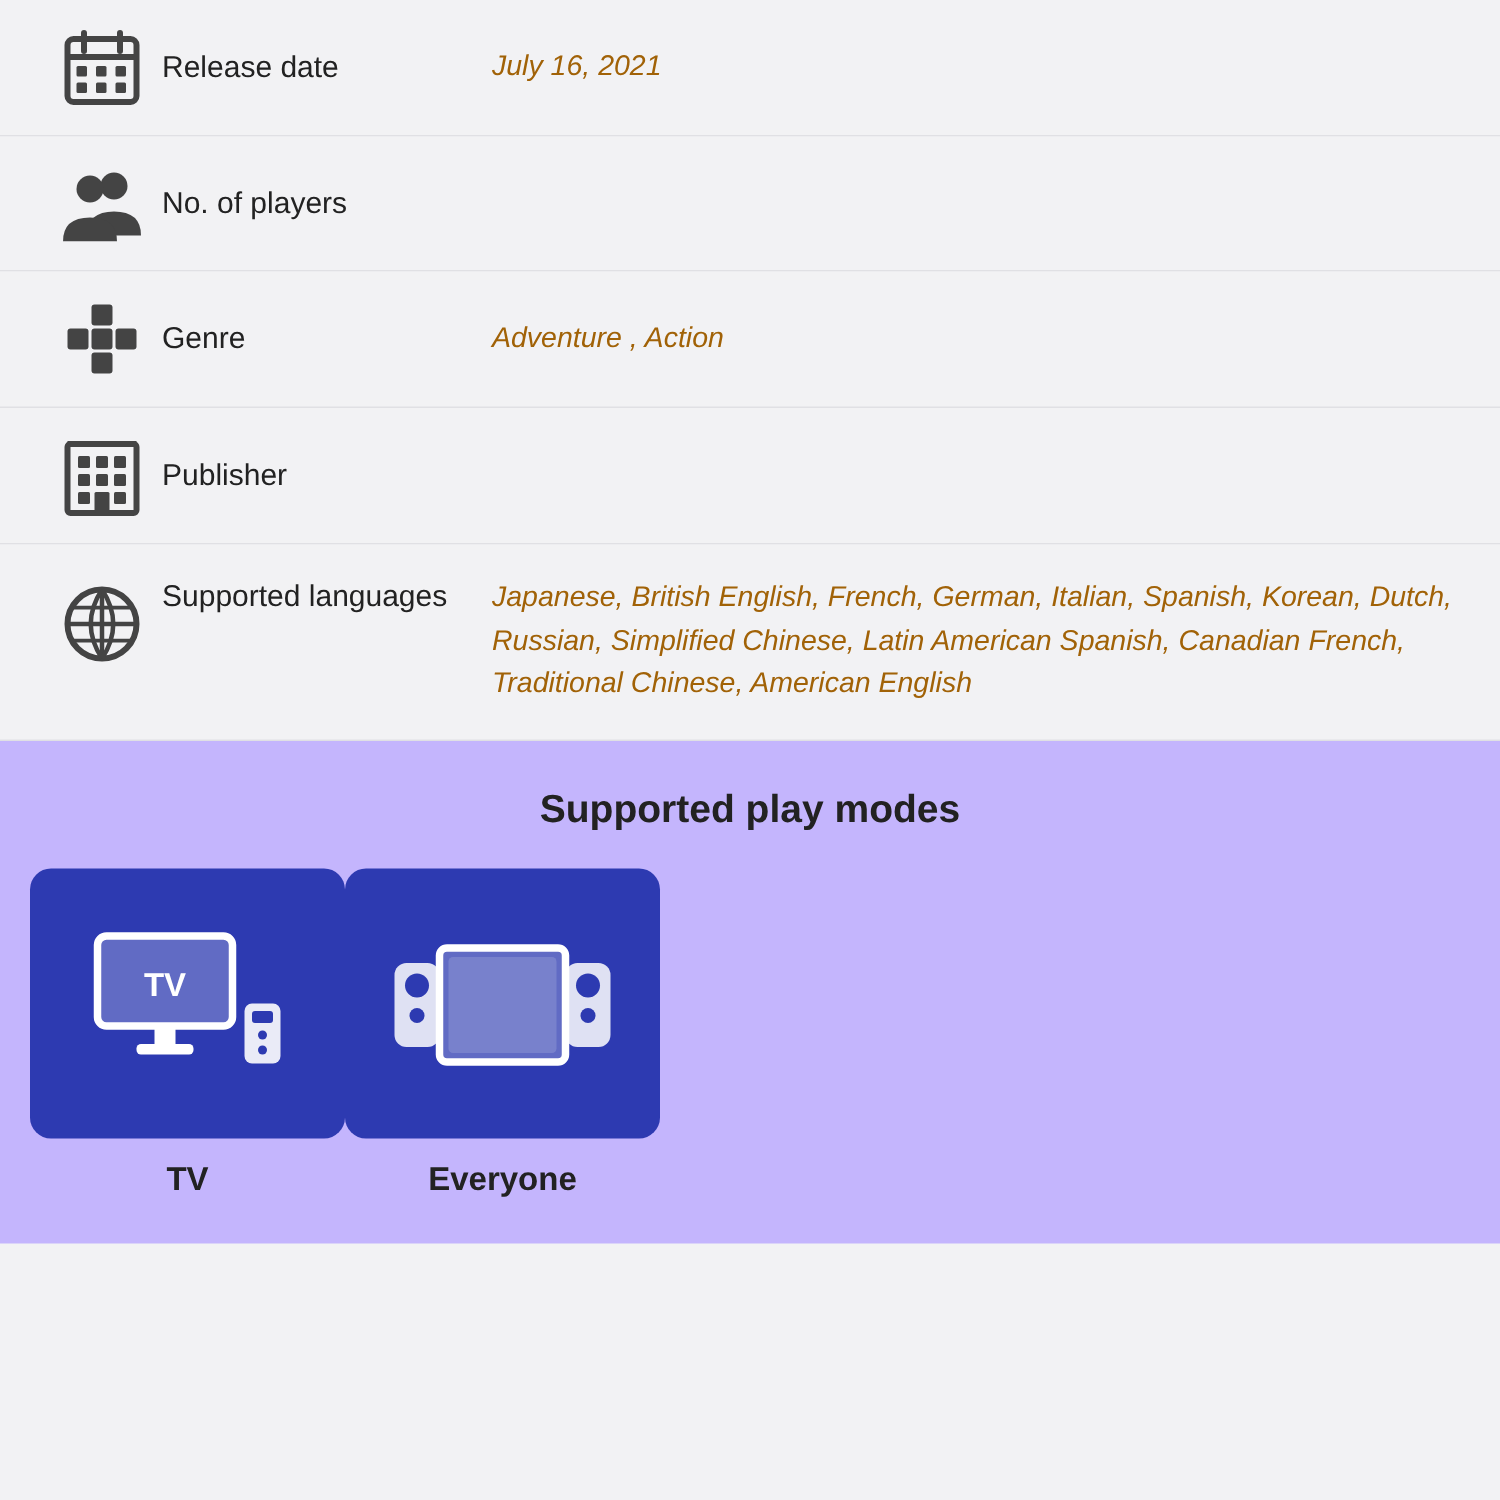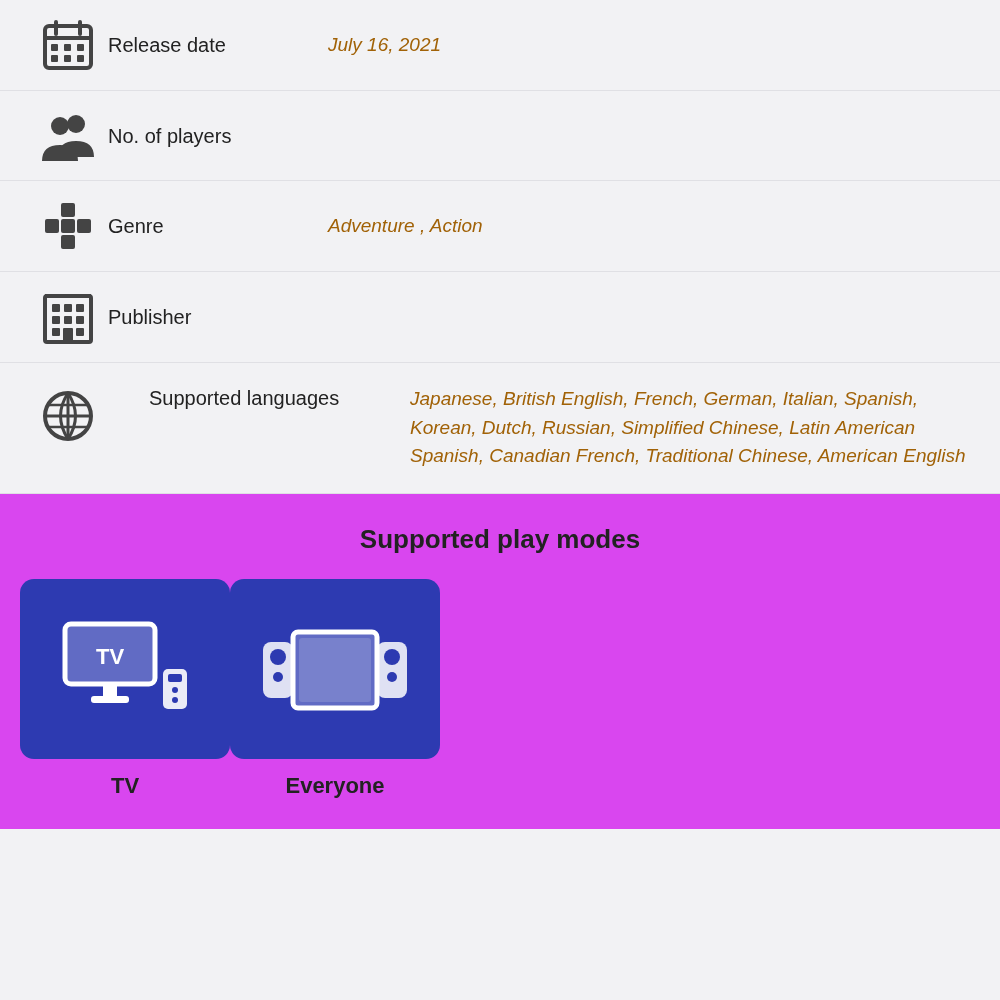--- a/index.html
+++ b/index.html
@@ -20,21 +20,20 @@
       padding: 18px 28px;
       border-bottom: 1px solid #e0e0e4;
       background: #f2f2f4;
       min-height: 90px;
     }
 
     .info-row.lang-row {
       align-items: flex-start;
       padding-top: 22px;
       padding-bottom: 22px;
-      gap: 41px;
     }
 
     .icon-wrap {
       width: 80px;
       flex-shrink: 0;
       display: flex;
       align-items: center;
       justify-content: center;
     }
 
@@ -54,21 +53,21 @@
 
     .value {
       flex: 1;
       font-size: 19px;
       color: #a16207;
       line-height: 1.5;
       font-style: italic;
     }
 
     .play-modes-section {
-      background: #d946ef;
+      background: #c4b5fd;
       padding: 30px 20px 30px;
       text-align: center;
     }
 
     .play-modes-title {
       font-size: 26px;
       font-weight: 700;
       color: #222;
       margin-bottom: 24px;
     }

